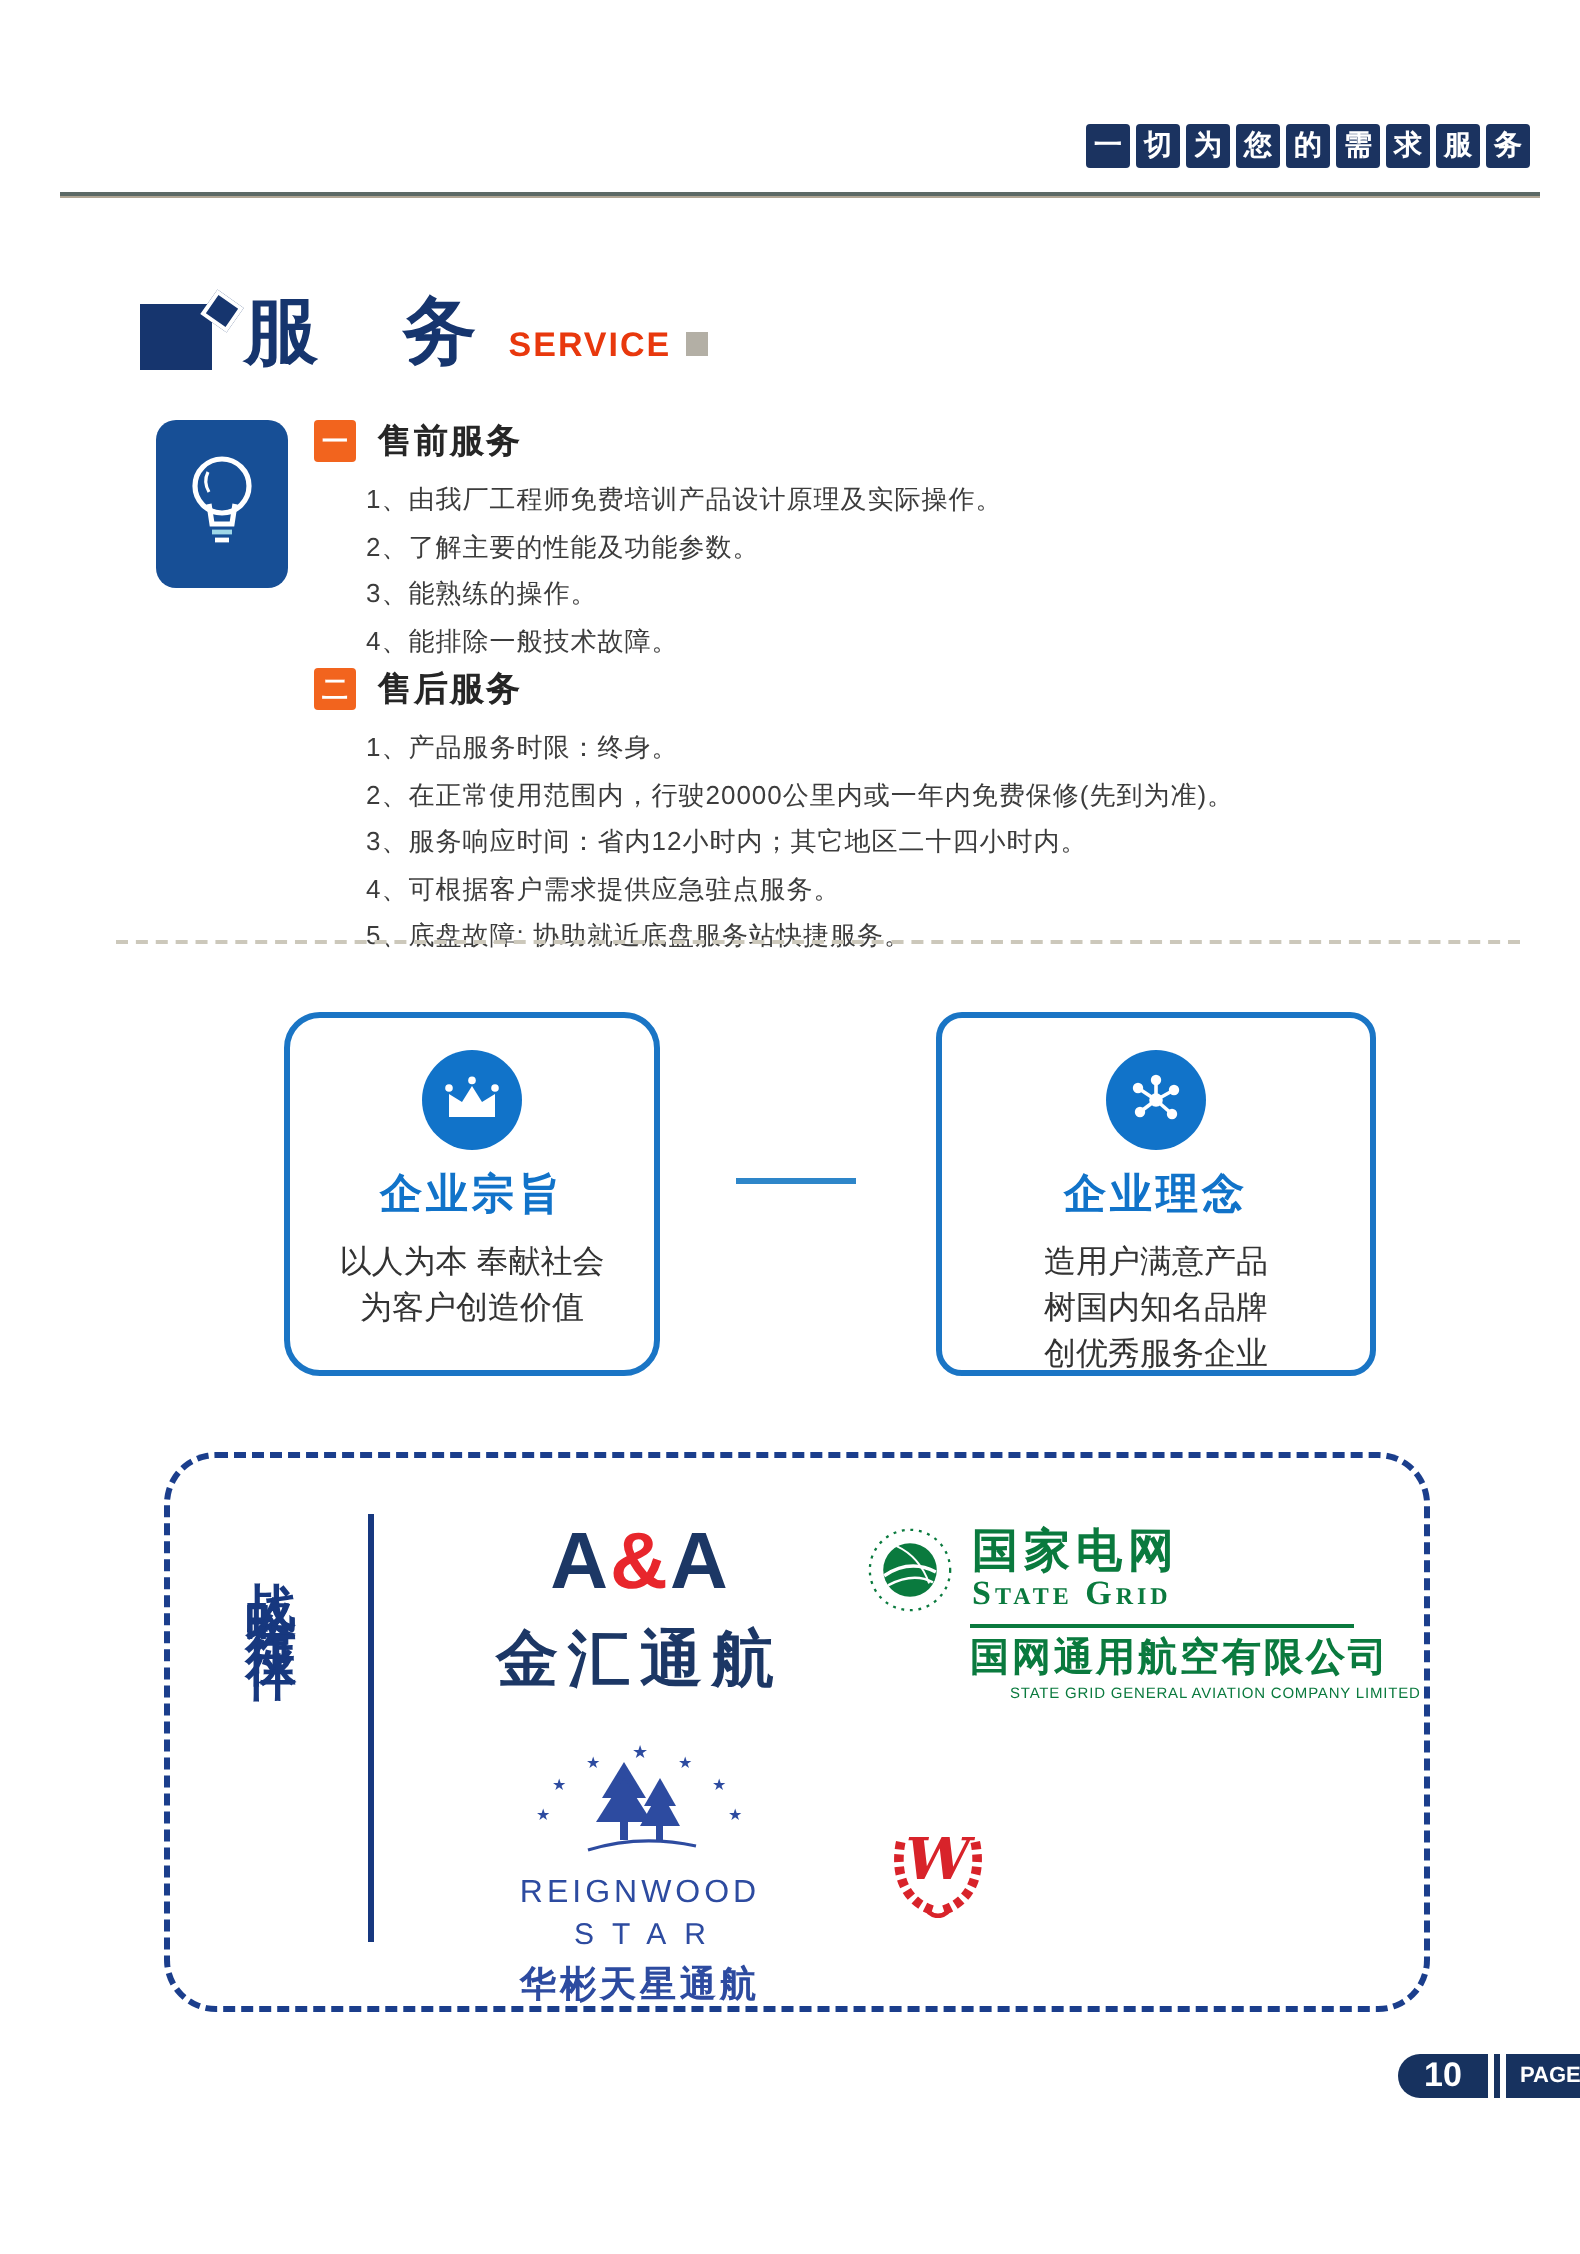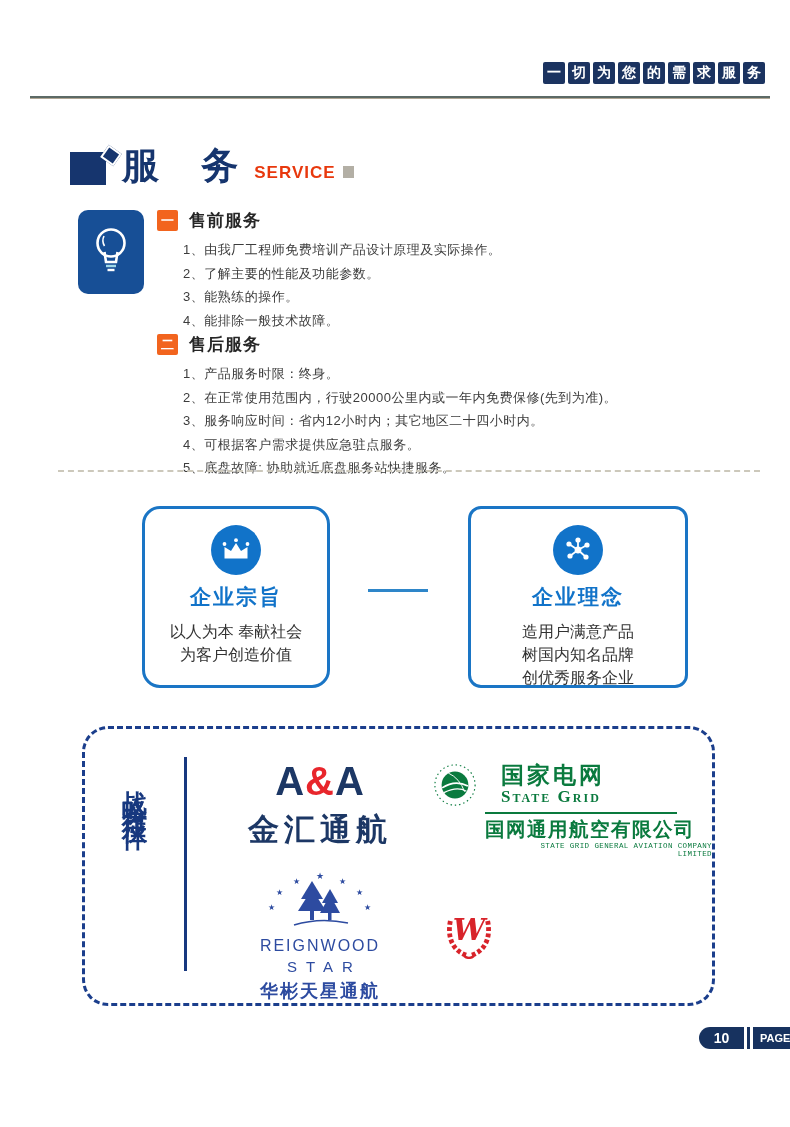--- a/index.html
+++ b/index.html
@@ -55,41 +55,41 @@
   .vlabel { position:absolute; left:34px; top:42px; writing-mode:vertical-rl; text-orientation:upright;
             font-size:25px; font-weight:bold; color:#17387f; letter-spacing:7px; }
   .vsep { position:absolute; left:99px; top:28px; width:3px; height:214px; background:#17387f; }
 
   .logo-aa { position:absolute; left:140px; top:32px; width:190px; text-align:center; }
   .aa-top { font-size:40px; font-weight:900; color:#1c3765; letter-spacing:1px; line-height:1; }
   .aa-top .amp { color:#e8262c; }
   .aa-name { font-size:31px; font-weight:bold; color:#1c3765; letter-spacing:5px; margin-top:8px; }
 
   .logo-sg { position:absolute; left:348px; top:34px; }
-  .sg-row { display:flex; align-items:flex-start; gap:24px; }
+  .sg-row { display:flex; align-items:flex-start; gap:9px; }
   .sg-zh { font-size:23px; font-weight:bold; color:#0a7a3e; letter-spacing:3px; line-height:1.1; }
   .sg-en { font-size:17px; font-weight:bold; color:#0a7a3e; font-family:"Liberation Serif","DejaVu Serif",serif;
            font-variant:small-caps; letter-spacing:2px; line-height:1; }
   .sg-line { width:192px; height:2px; background:#0a7a3e; margin:5px 0 5px 52px; }
   .sg-co { font-size:19.5px; font-weight:bold; color:#0a7a3e; letter-spacing:1.5px; margin-left:52px; line-height:1.1; }
-  .sg-cap { font-size:7.5px; color:#0a7a3e; font-family:Liberation Mono, monospace;
+  .sg-cap { font-size:7.5px; color:#0a7a3e; font-family:Liberation Sans, sans-serif;
             margin-left:72px; margin-top:2px; letter-spacing:0.4px;text-align:right; }
 
   .logo-rw { position:absolute; left:145px; top:140px; width:180px; text-align:center; color:#2d4ba0; }
   .rw-en1 { font-size:16px; letter-spacing:2px; margin-top:2px; }
   .rw-en2 { font-size:15px; letter-spacing:9px; margin-top:3px; text-indent:9px; }
   .rw-zh { font-size:18px; font-weight:bold; letter-spacing:2px; margin-top:4px; }
 
   .logo-wf { position:absolute; left:358px; top:172px; display:flex; align-items:center; gap:8px; }
   .wf-zh { font-size:29px; font-weight:bold; color:#1e1e1e; letter-spacing:5px; line-height:1.1; }
   .wf-en { font-size:12.5px; font-weight:bold; color:#1e1e1e; letter-spacing:2.6px; margin-top:4px; }
 
   
   .pageno { position:absolute; top:1027px; left:699px; width:45px; height:22px; background:#17325f;
-            border-radius:11px 0 0 11px; color:#fff; font-weight:bold; font-size:14px;
+            border-radius:11px 0 0 11px; color:#fff; font-weight:bold; font-size:17px;
             display:flex; align-items:center; justify-content:center; }
   .pagesep { position:absolute; top:1027px; left:747px; width:2.5px; height:22px; background:#17325f; }
   .pagelabel { position:absolute; top:1027px; left:753px; width:37px; height:22px; background:#17325f;
                color:#fff; font-weight:bold; font-size:11px; display:flex; align-items:center; padding-left:7px; }
 </style>
 </head>
 <body>
 
 <div class="page">
 

